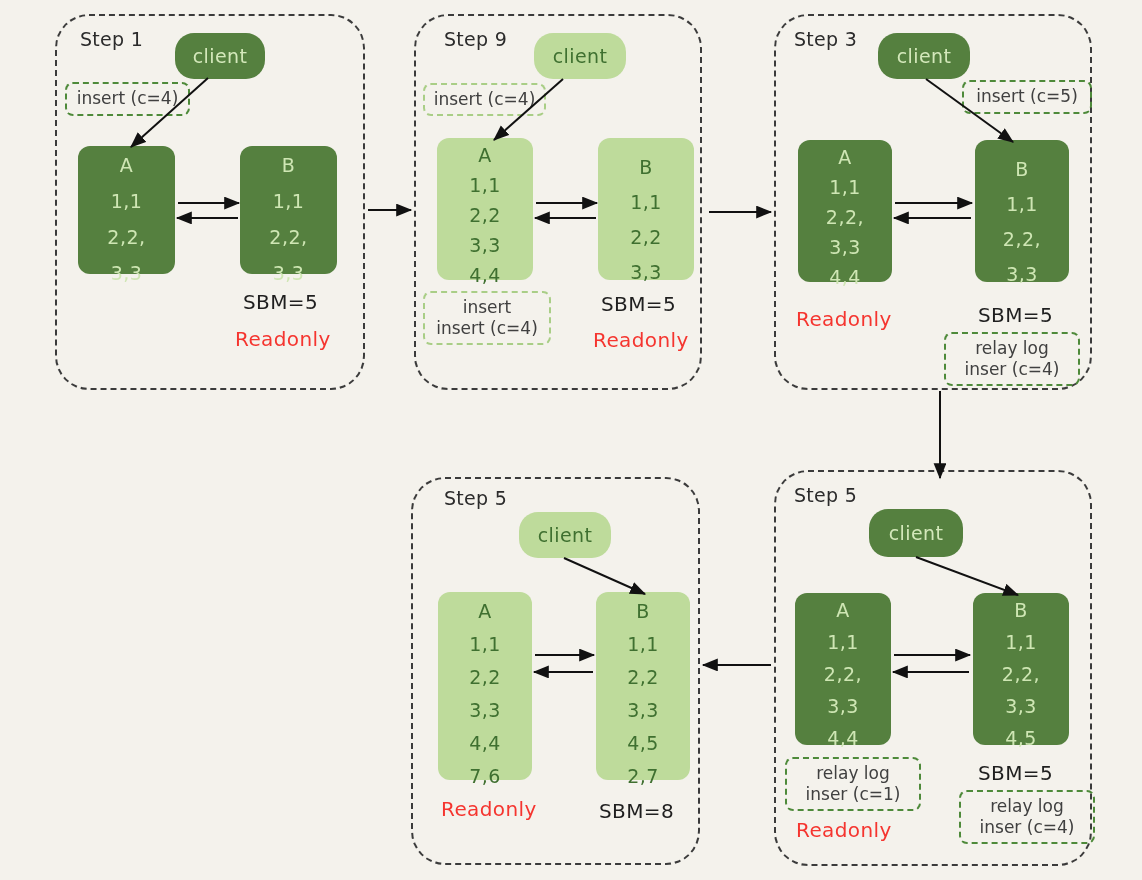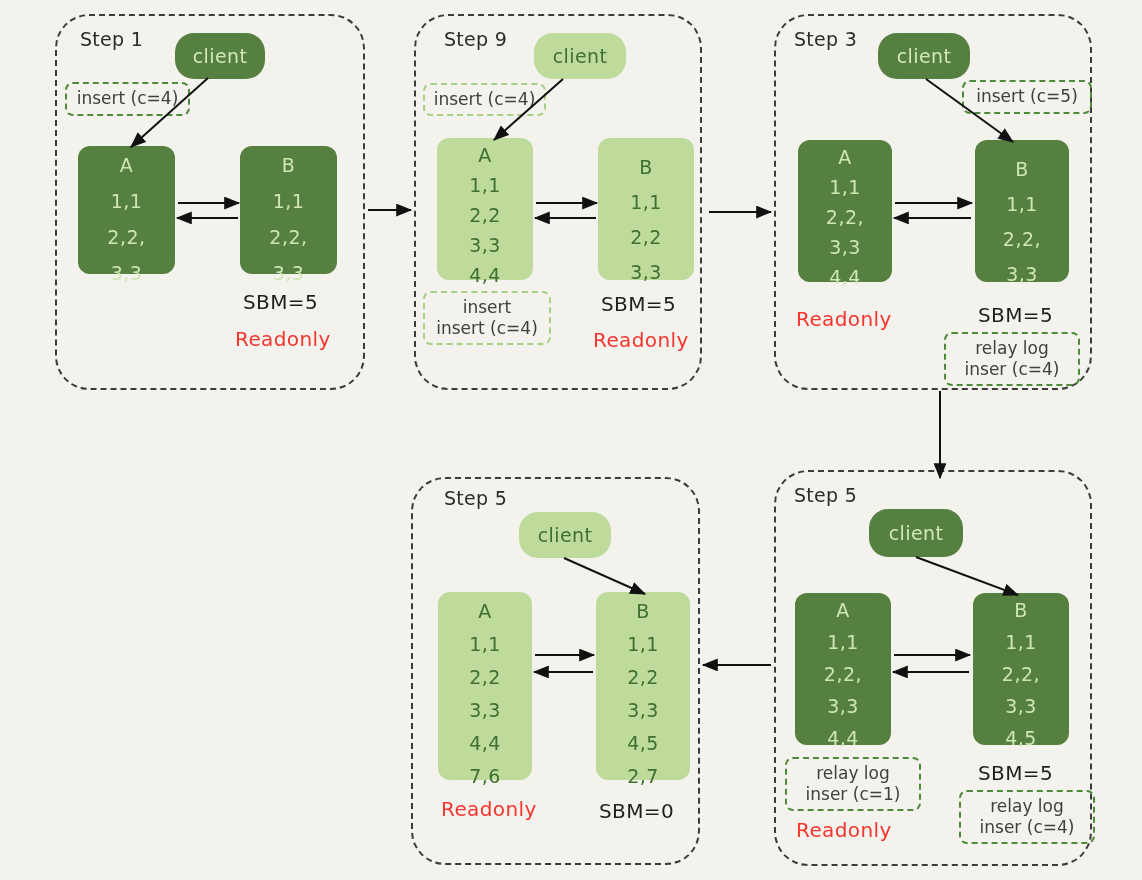--- a/index.html
+++ b/index.html
@@ -232,21 +232,21 @@
   <div class="node light" style="left:593px;top:592px;width:94px;height:188px;padding-top:10px;gap:14px;">
     <div class="row">B</div>
     <div class="row">1,1</div>
     <div class="row">2,2</div>
     <div class="row">3,3</div>
     <div class="row">4,5</div>
     <div class="row">2,7</div>
   </div>
 
   <div class="label readonly" style="left:438px;top:797px;">Readonly</div>
-  <div class="label" style="left:596px;top:799px;">SBM=0</div>
+  <div class="label" style="left:596px;top:799px;">SBM=8</div>
 
   <svg class="overlay" viewBox="0 0 1142 880">
     <defs>
       <marker id="ah" markerWidth="9" markerHeight="9" refX="7.4" refY="3.2" orient="auto" markerUnits="strokeWidth">
         <path d="M0,0 L8,3.2 L0,6.4 z" fill="#111"></path>
       </marker>
     </defs>
 
     <g>
       <line x1="205" y1="78" x2="128" y2="147" stroke="#111" stroke-width="2" marker-end="url(#ah)"></line>

